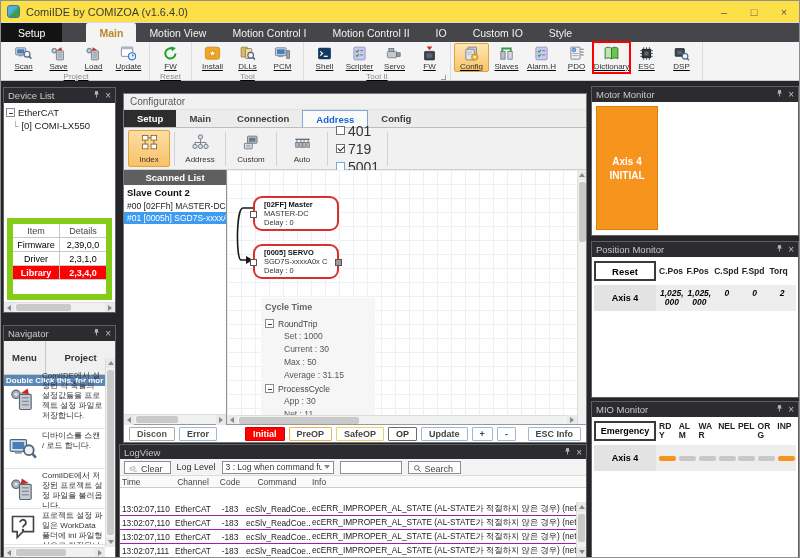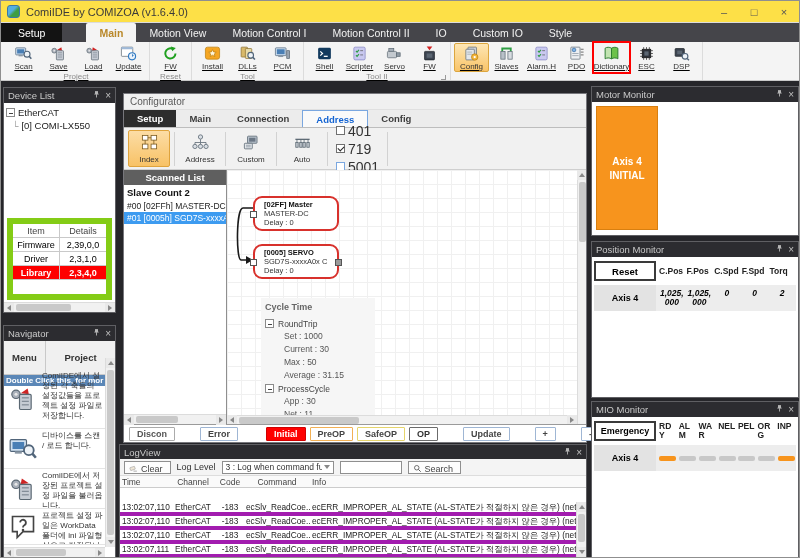--- a/index.html
+++ b/index.html
@@ -119,21 +119,21 @@
   .cycle { position:absolute; left:34px; top:128px; width:114px; background:#f6f6f6; padding:4px 4px 6px; }
   .cycle-title { font-size:9px; font-weight:bold; color:#666; margin-bottom:5px; }
   .cy-group { display:flex; align-items:center; gap:4px; font-size:8.5px; color:#444; height:13px; }
   .cy-item { margin-left:19px; font-size:8.5px; color:#555; height:13px; line-height:13px; }
   .diagram .vscroll { width:9px; }
   .diagram .hscroll { right:9px; height:9px; }
 
   .state-row { height:18px; border-top:1px solid #9a9a9a; background:#fff; display:flex; align-items:center; gap:4px; padding:0 5px; flex:none; }
   .sb { border:1px solid #ababab; background:#fff; color:#555; font-size:9px; font-weight:bold; height:14px;
         padding:0 7px; display:flex; align-items:center; border-radius:1px; }
-  .sb.blue { border-color:#9fb6d4; color:#444;margin-left:21px; }
+  .sb.blue { border-color:#9fb6d4; color:#444; }
   .sb.red-active { background:#fe0000; border-color:#d00000; color:#fff; }
   .sb.orange { border-color:#f2b054; color:#444; }
   .sb.yellow { border-color:#e5d46b; color:#444; }
   .sb.dark { border-color:#6b6b6b; color:#333; }
   .sb.gap { margin-left:24px; }
   .sb.push { margin-left:auto; }
 
   
   #logview { left:118px; top:443px; width:468px; height:114px; }
   #logview .panel-title { height:14px; }
@@ -145,21 +145,21 @@
   .log-input { border:1px solid #8f8f8f; height:13px; width:62px; font-size:9px; padding:0 2px; }
   .log-head { display:flex; height:12px; background:#fafafa; border-bottom:1px solid #ccc; font-size:8.5px; color:#444; flex:none; }
   .log-head div, .log-row div { display:flex; align-items:center; padding:0 2px; overflow:hidden; white-space:nowrap; }
   .c-time { width:50px; flex:none; }
   .c-chan { width:46px; flex:none; justify-content:center; }
   .c-code { width:28px; flex:none; justify-content:center; }
   .c-cmd  { width:66px; flex:none; }
   .c-info { flex:1; }
   .log-head .c-chan,.log-head .c-code,.log-head .c-cmd { justify-content:center; }
   .log-rows { position:absolute; top:43px; left:0; right:10px; bottom:0; }
-  .log-row { display:flex; height:14px; border-bottom:4px solid #a21caf; font-size:8.3px; color:#222; }
+  .log-row { display:flex; height:14px; border-bottom:1px solid #a21caf; font-size:8.3px; color:#222; }
   #logview .vscroll { top:43px; }
 
   
   #motorMonitor { left:590px; top:85px; width:208px; height:150px; }
   .motor-block { position:absolute; left:4px; top:4px; bottom:5px; width:62px; background:#f7941d; border:1px solid #d87f10;
                  color:#fff; font-weight:bold; font-size:10px; display:flex; flex-direction:column; align-items:center; justify-content:center; gap:3px; text-align:center; }
   #positionMonitor { left:590px; top:240px; width:208px; height:157px; }
   .mon-head { display:flex; align-items:center; height:26px; padding:2px 2px 0; }
   .mon-reset { width:62px; height:20px; border:2px solid #3a3a3a; background:#fff; font-size:9.5px; font-weight:bold;
                display:flex; align-items:center; justify-content:center; flex:none; margin-right:2px; }

